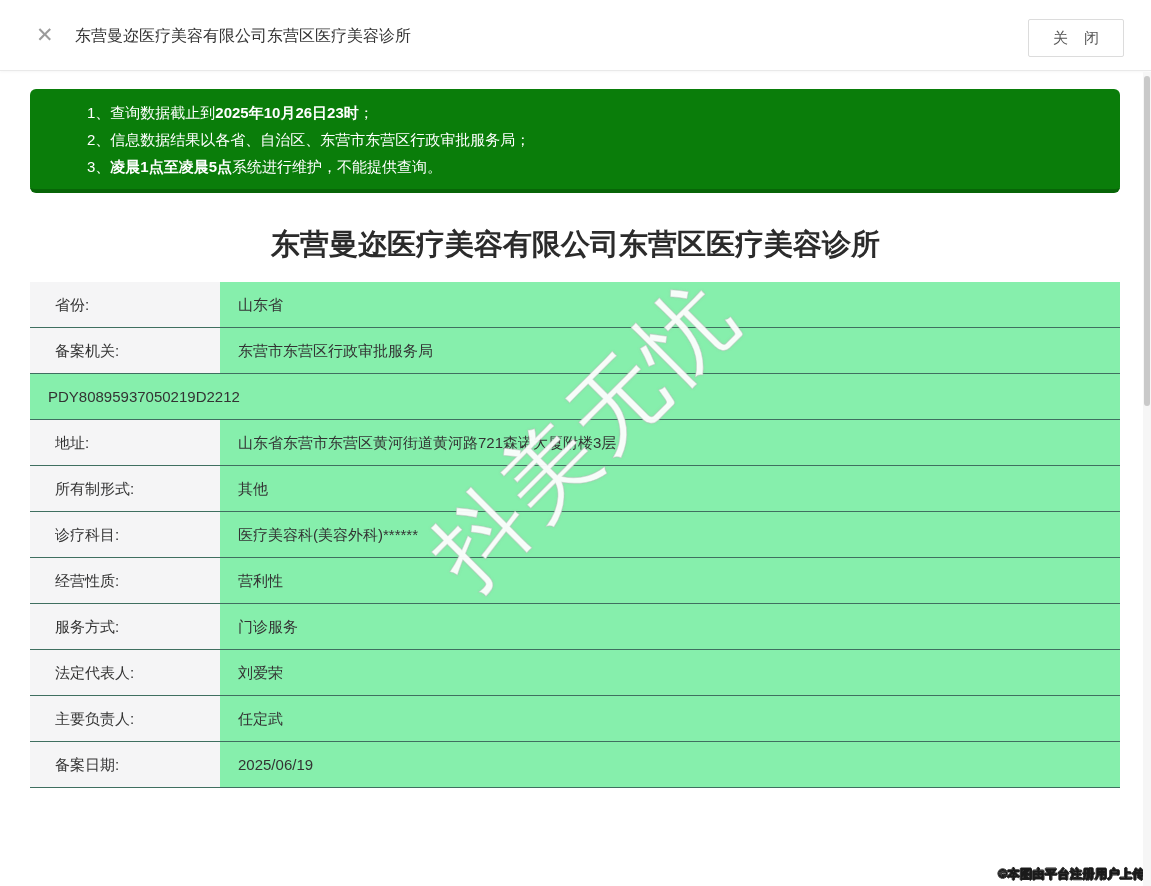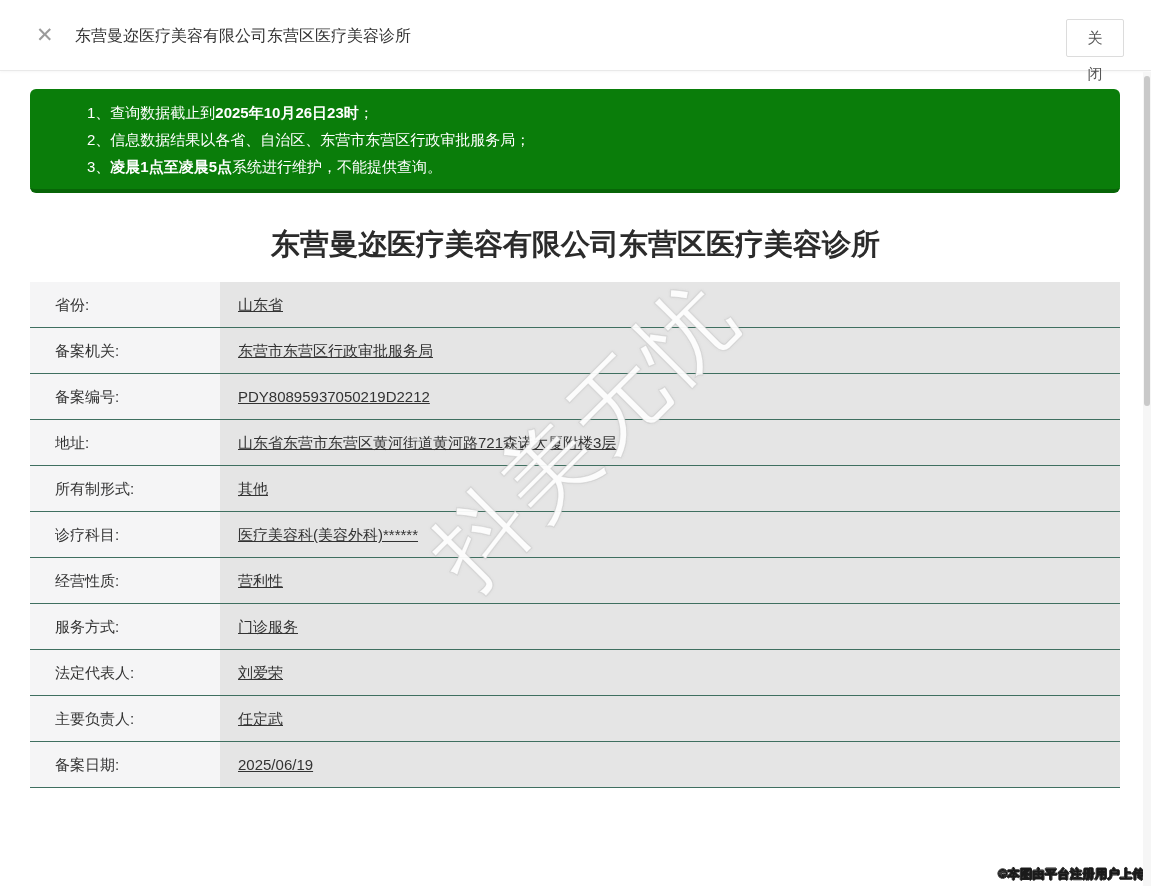--- a/index.html
+++ b/index.html
@@ -24,21 +24,21 @@
     position: absolute; left: 36px; top: 23px;
     font-size: 21px; color: #9b9b9b; line-height: 24px;
     cursor: pointer; font-weight: 400;
   }
   .topbar .bar-title {
     position: absolute; left: 75px; top: 0; line-height: 71px;
     font-size: 16px; color: #333;
   }
   .topbar .close-btn {
     position: absolute; right: 27px; top: 19px;
-    width: 58px; height: 38px;
+    width: 96px; height: 38px;
     background: #fff; border: 1px solid #dcdcdc; border-radius: 2px;
     font-size: 15px; color: #555; letter-spacing: 6px;
     text-align: center; line-height: 36px; padding-left: 6px;
     cursor: pointer;
     font-family: "Liberation Sans", "DejaVu Sans", sans-serif;
   }
 
   
   .page { position: absolute; top: 72px; left: 0; right: 0; bottom: 0; }
 
@@ -74,22 +74,21 @@
   .info-row .cell-label {
     width: 190px; flex: 0 0 190px;
     background: #f5f5f6;
     padding-left: 25px;
     color: #333;
   }
   .info-row .cell-value {
     flex: 1;
     padding-left: 18px;
     color: #333;
-    background: #e5e5e5;
-    text-decoration: underline;
+    background: #86efac;
   }
 
   .btn-wrap { text-align: center; margin-top: 44px; }
   .close-window-btn {
     display: inline-block;
     width: 242px; height: 34px; line-height: 34px;
     background: #4a90c2;
     border: 1px solid #4384b6;
     border-radius: 4px;
     color: #fff; font-size: 15px;
@@ -157,21 +156,20 @@
   <div class="info-table" id="field-table">
       <div class="info-row">
         <div class="cell-label">省份:</div>
         <div class="cell-value">山东省</div>
       </div>
       <div class="info-row">
         <div class="cell-label">备案机关:</div>
         <div class="cell-value">东营市东营区行政审批服务局</div>
       </div>
       <div class="info-row">
-        <div class="cell-label">备案编号:</div>
         <div class="cell-value">PDY80895937050219D2212</div>
       </div>
       <div class="info-row">
         <div class="cell-label">地址:</div>
         <div class="cell-value">山东省东营市东营区黄河街道黄河路721森诺大厦附楼3层</div>
       </div>
       <div class="info-row">
         <div class="cell-label">所有制形式:</div>
         <div class="cell-value">其他</div>
       </div>

